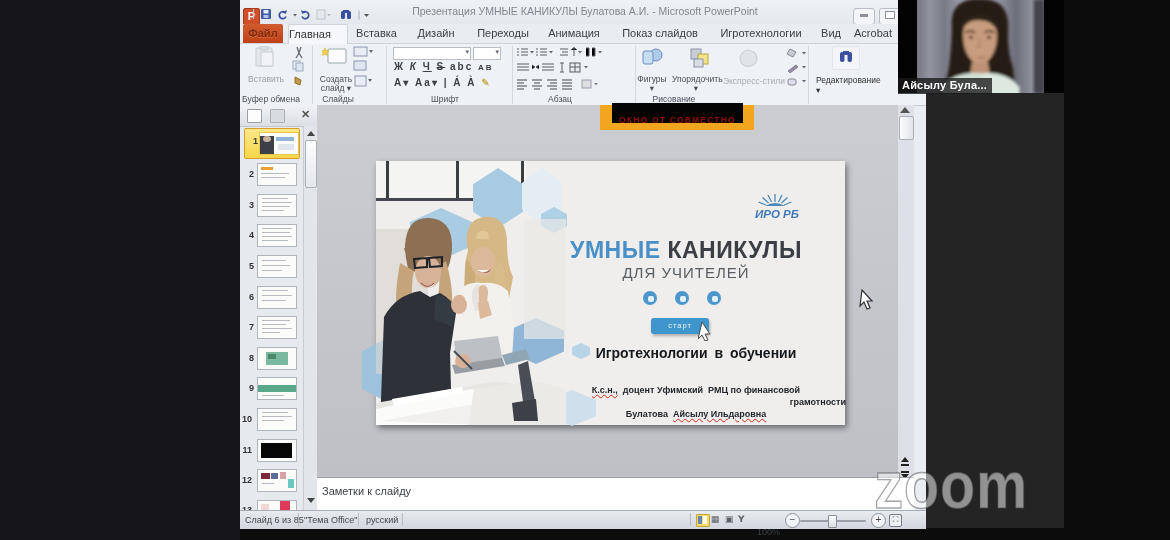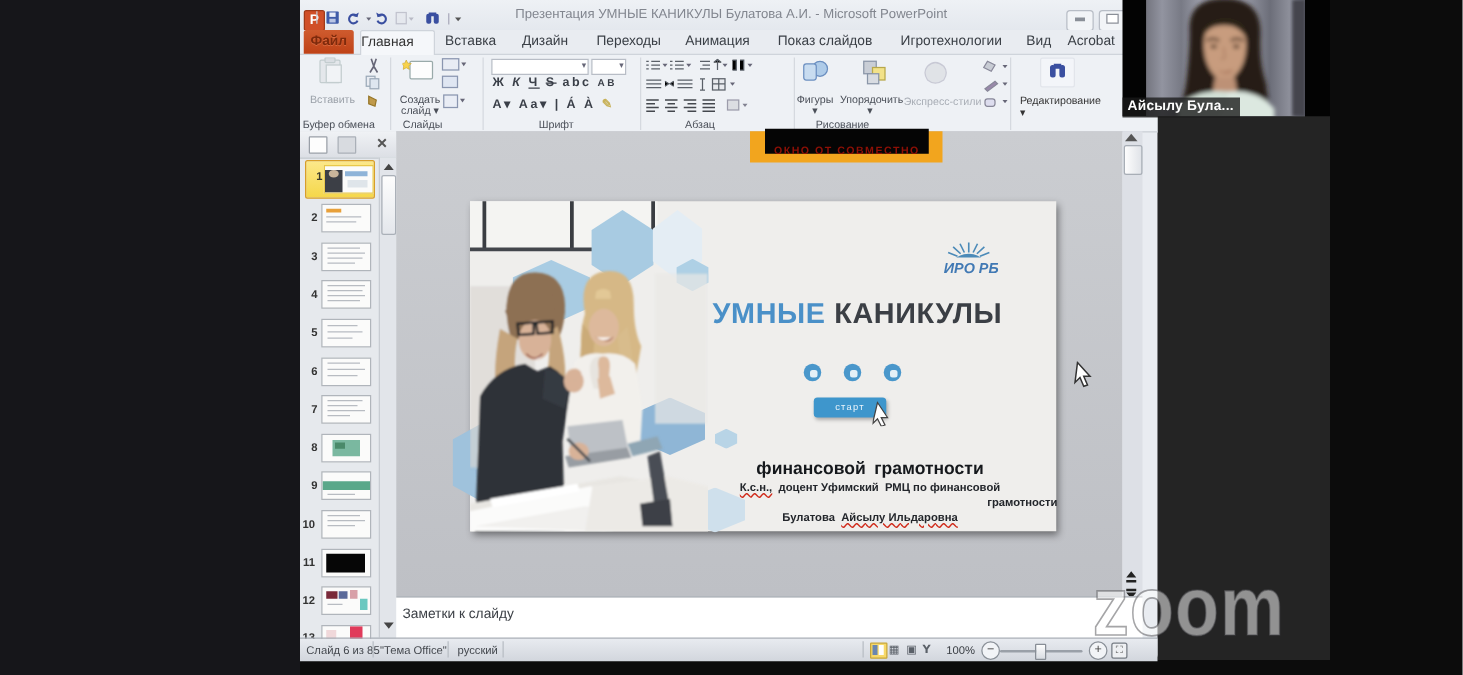--- a/index.html
+++ b/index.html
@@ -405,31 +405,32 @@
 
         <svg class="abs" style="left:378px;top:29px;" width="46" height="32" viewBox="0 0 46 32">
           <g stroke="#4b8ab8" stroke-width="1.3" fill="none">
             <path d="M21 12 l0-8 M17.5 12 l-3.5-7 M24.5 12 l3.5-7 M14.5 13 l-6-5.5 M27.5 13 l6-5.5 M12 15 l-7.5-3 M30 15 l7.5-3"></path>
           </g>
           <path d="M11 16 q10-6 20 0 l-20 0z" fill="#4b8ab8"></path>
           <text x="1" y="28" font-family="Liberation Sans" font-size="11.5" font-weight="bold" fill="#4179b4" font-style="italic">ИРО РБ</text>
         </svg>
 
         <div class="abs" style="left:190px;top:76px;width:240px;text-align:center;font-size:23px;font-weight:bold;letter-spacing:.5px;white-space:nowrap;"><span style="color:#4a90c8;">УМНЫЕ</span> <span style="color:#3b3f45;">КАНИКУЛЫ</span></div>
+        <div class="abs" style="left:190px;top:103px;width:240px;text-align:center;font-size:15px;color:#575d63;letter-spacing:1px;">ДЛЯ УЧИТЕЛЕЙ</div>
 
         <div class="abs cir" style="left:267px;top:130px;"></div>
         <div class="abs cir" style="left:299px;top:130px;"></div>
         <div class="abs cir" style="left:331px;top:130px;"></div>
 
         <div class="abs" style="left:275px;top:157px;width:58px;height:16px;background:#3e96cc;border-radius:3px;box-shadow:1px 2px 3px rgba(80,80,80,.4);color:#eaf4fb;font-size:7.5px;text-align:center;line-height:16px;letter-spacing:1px;">старт</div>
         <svg class="abs" style="left:322px;top:160px;" width="14" height="20" viewBox="0 0 14 20">
             <path d="M4 1 l8 12 -5 0 3 6 -3 1 -3-6 -4 4z" fill="#fff" stroke="#444" stroke-width="1"></path>
           </svg>
 
-        <div class="abs" style="left:170px;top:205px;width:300px;text-align:center;font-size:14px;font-weight:bold;color:#15181c;word-spacing:3px;">финансовой грамотности</div>
+        <div class="abs" style="left:170px;top:184px;width:300px;text-align:center;font-size:14px;font-weight:bold;color:#15181c;word-spacing:3px;">Игротехнологии в обучении</div>
         <div class="abs" style="left:170px;top:224px;width:300px;text-align:center;font-size:9px;font-weight:bold;color:#23262b;"><span class="rwavy">К.с.н.,</span>&nbsp; доцент Уфимский &nbsp;РМЦ по финансовой</div>
         <div class="abs" style="left:170px;top:236px;width:300px;text-align:right;font-size:9px;font-weight:bold;color:#23262b;">грамотности</div>
         <div class="abs" style="left:170px;top:248px;width:300px;text-align:center;font-size:9px;font-weight:bold;color:#23262b;">Булатова &nbsp;<span class="rwavy">Айсылу Ильдаровна</span></div>
       </div>
       <svg class="abs" style="left:542px;top:184px;" width="16" height="22" viewBox="0 0 16 22">
           <path d="M3 1 l10 11 -5 0 3 7 -3 1 -3-7 -4 4z" fill="#fff" stroke="#333" stroke-width="1.2"></path>
         </svg>
     </div>
     <div class="abs" id="vscroll">
       <div class="abs" style="left:2px;top:2px;width:0;height:0;border-left:5px solid transparent;border-right:5px solid transparent;border-bottom:6px solid #555;"></div>
@@ -450,21 +451,21 @@
       <div class="abs sbtxt" style="left:126px;top:4px;">русский</div>
       <div class="abs sbsep" style="left:162px;"></div>
       <div class="abs sbsep" style="left:450px;"></div>
       <div class="abs" style="left:456px;top:3px;width:12px;height:11px;background:#f7d96a;border:1px solid #c8a63a;border-radius:1px;">
           <div style="position:absolute;left:1px;top:1px;width:4px;height:8px;background:#6a86b0;"></div>
           <div style="position:absolute;left:6px;top:1px;width:4px;height:8px;background:#fdfdfd;"></div>
         </div>
       <div class="abs vicon" style="left:471px;">▦</div>
       <div class="abs vicon" style="left:485px;">▣</div>
       <div class="abs vicon" style="left:498px;">𝗬</div>
-      <div class="abs sbtxt" style="left:517px;top:4px;color:#3a3e44;">100%</div>
+      <div class="abs sbtxt" style="left:517px;top:16px;color:#3a3e44;">100%</div>
       <div class="abs zctl" style="left:545px;">−</div>
       <div class="abs" style="left:560px;top:9px;width:66px;height:2px;background:#9aa0a8;border-radius:1px;"></div>
       <div class="abs" style="left:588px;top:4px;width:7px;height:11px;background:linear-gradient(#fdfdfd,#d8dce2);border:1px solid #888e96;border-radius:1px;"></div>
       <div class="abs zctl" style="left:631px;">+</div>
       <div class="abs" style="left:649px;top:3px;width:11px;height:11px;border:1px solid #767c84;border-radius:2px;background:#eef0f3;font-size:8px;line-height:10px;text-align:center;color:#555;">⛶</div>
     </div>
   </div>
   <div class="abs" id="orangebox">
       <div id="orangeinner"></div>
       <div id="orangetext">ОКНО ОТ СОВМЕСТНО</div>

